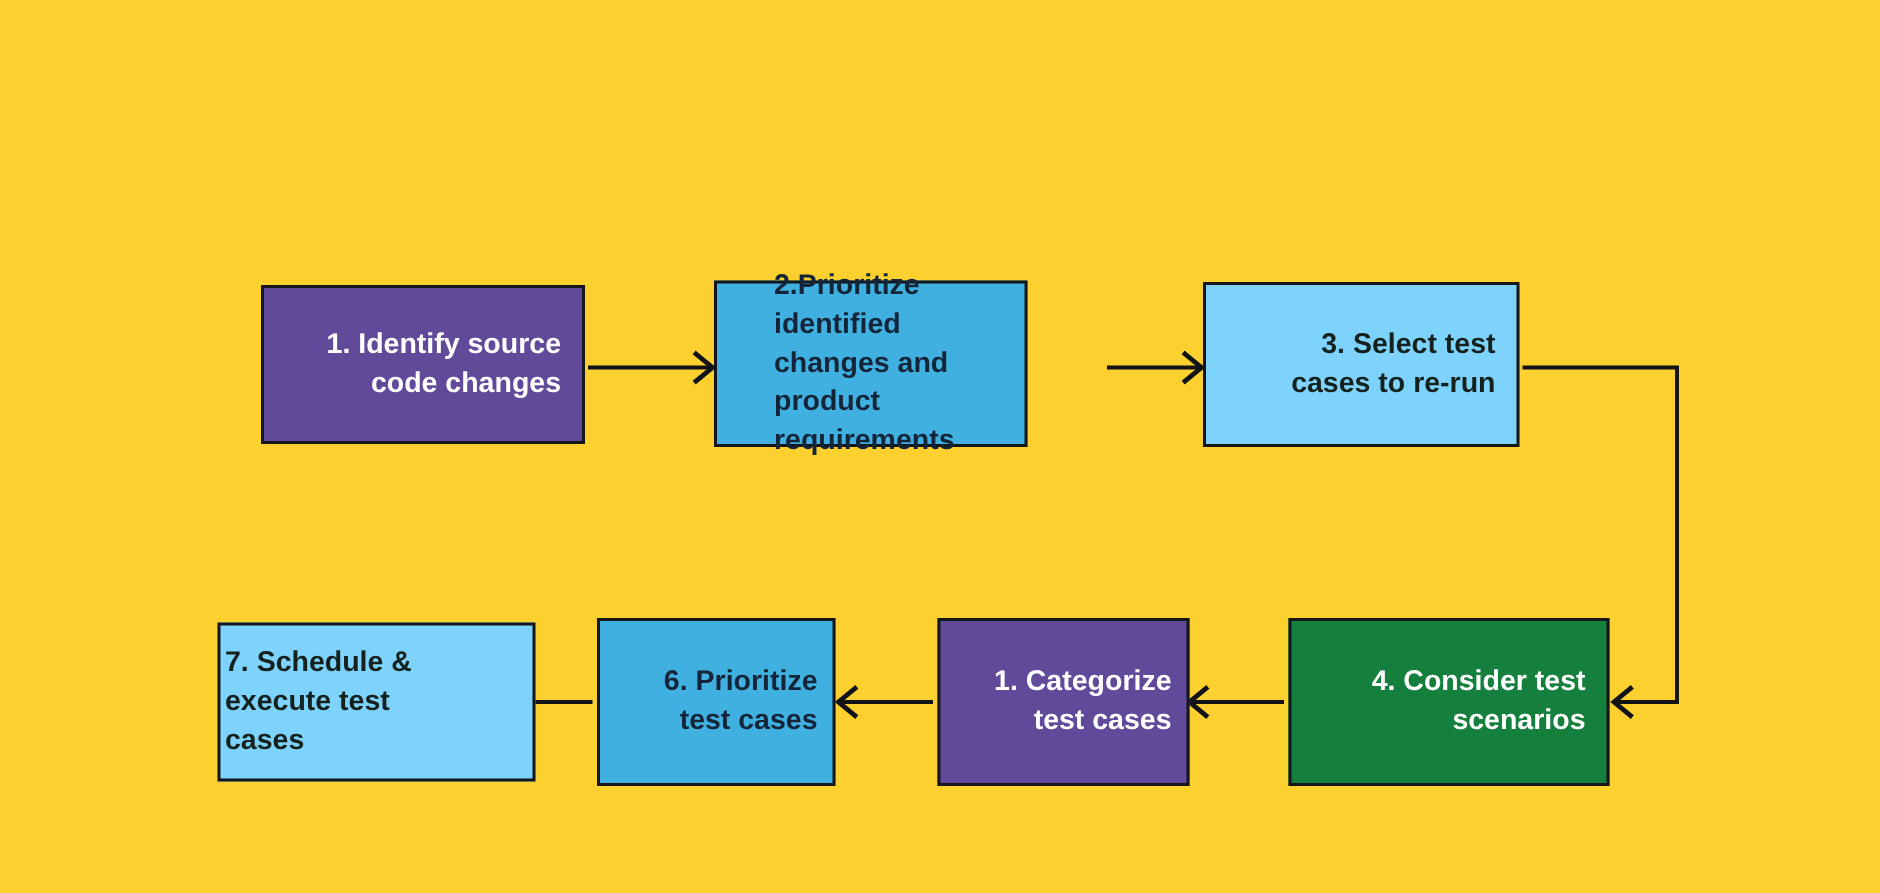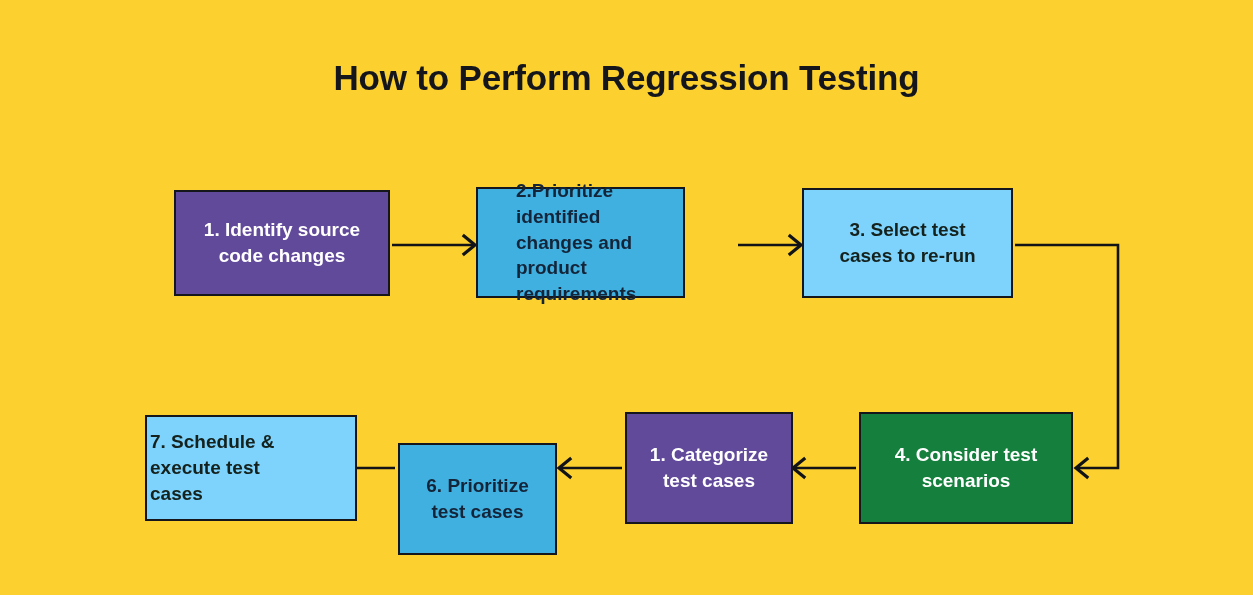--- a/index.html
+++ b/index.html
@@ -39,33 +39,33 @@
     font-size: 19px;
     font-weight: bold;
     line-height: 1.36;
     white-space: pre-line;
     z-index: 2;
   }
   .node .txt {
     display: block;
     width: 100%;
   }
-  .center { justify-content: center; text-align: center; }
+  .center { justify-content: center; text-align: right; }
   .leftal  { justify-content: flex-start; text-align: left; }
   .purple { background: #624a9b; color: #ffffff; }
   .blue   { background: #3fb0e0; color: #14253a; }
   .green  { background: #7dd3fc; color: #14211c; }
   .red    { background: #15803d; color: #ffffff; }
 
   #n1 { left: 174px; top: 190px; width: 216px; height: 106px; padding: 0 14px; }
   #n2 { left: 476px; top: 187px; width: 209px; height: 111px; padding: 0 38px; }
   #n3 { left: 802px; top: 188px; width: 211px; height: 110px; padding: 0 14px; }
   #n4 { left: 859px; top: 412px; width: 214px; height: 112px; padding: 0 14px; }
   #n5 { left: 625px; top: 412px; width: 168px; height: 112px; padding: 0 10px; }
-  #n6 { left: 398px; top: 412px; width: 159px; height: 112px; padding: 0 10px; margin-top: 31px; }
+  #n6 { left: 398px; top: 412px; width: 159px; height: 112px; padding: 0 10px; }
   #n7 { left: 145px; top: 415px; width: 212px; height: 106px; padding: 0 3px; }
 
   svg#links {
     position: absolute;
     left: 0; top: 0;
     width: 1253px; height: 595px;
     z-index: 1;
     overflow: visible;
   }
   svg#links path, svg#links line, svg#links polyline {
@@ -79,21 +79,20 @@
     stroke-width: 3.2;
     stroke-linecap: square;
     stroke-linejoin: miter;
   }
 </style>
 </head>
 <body>
 
 <div id="canvas">
 
-  <div id="title">How to Perform Regression Testing</div>
 
   <svg id="links" viewBox="0 0 1253 595">
 
     <g>
       <line x1="392" y1="245" x2="473" y2="245"></line>
       <polyline class="head" points="464,236 475,245 464,254"></polyline>
     </g>
 
     <g>
       <line x1="738" y1="245" x2="799" y2="245"></line>

